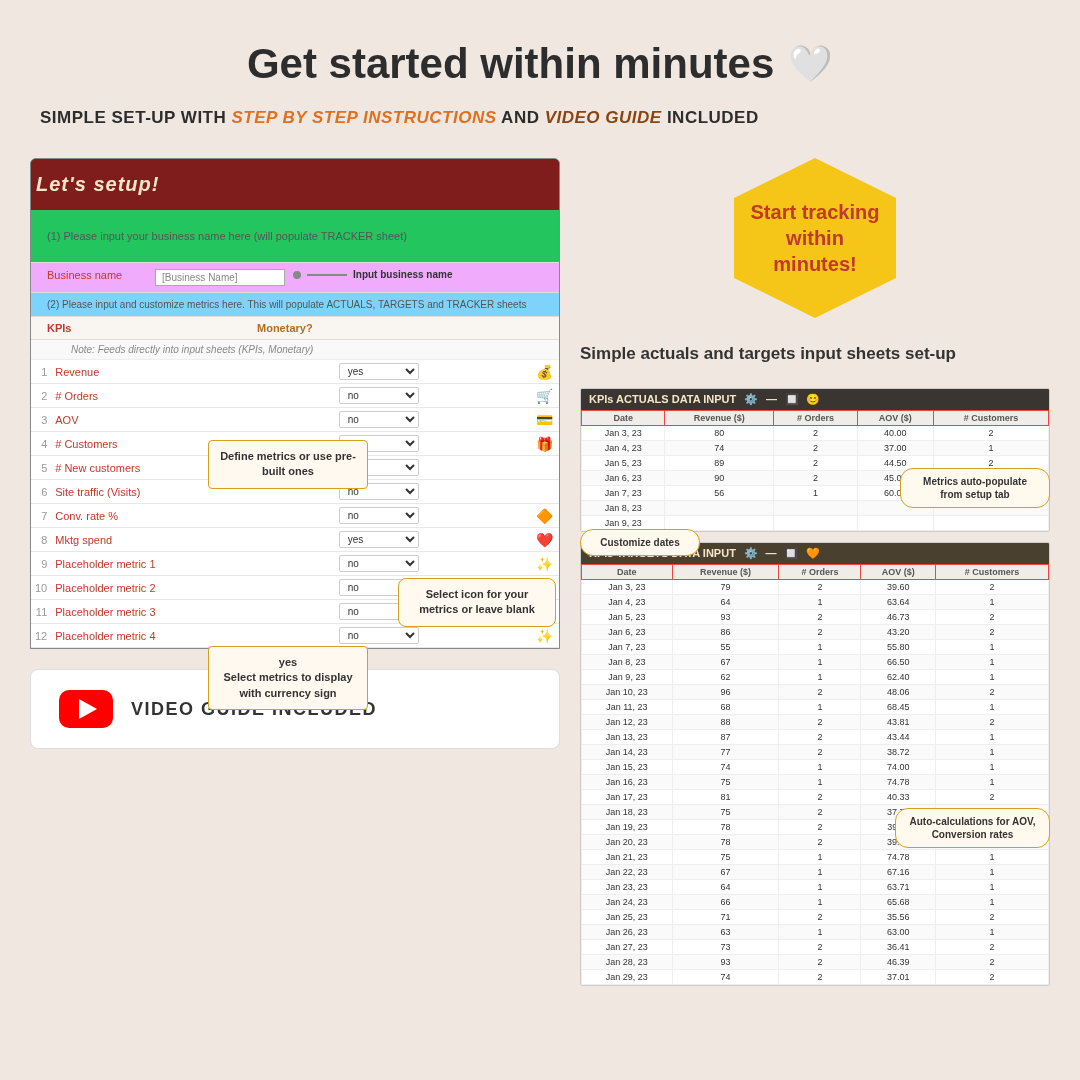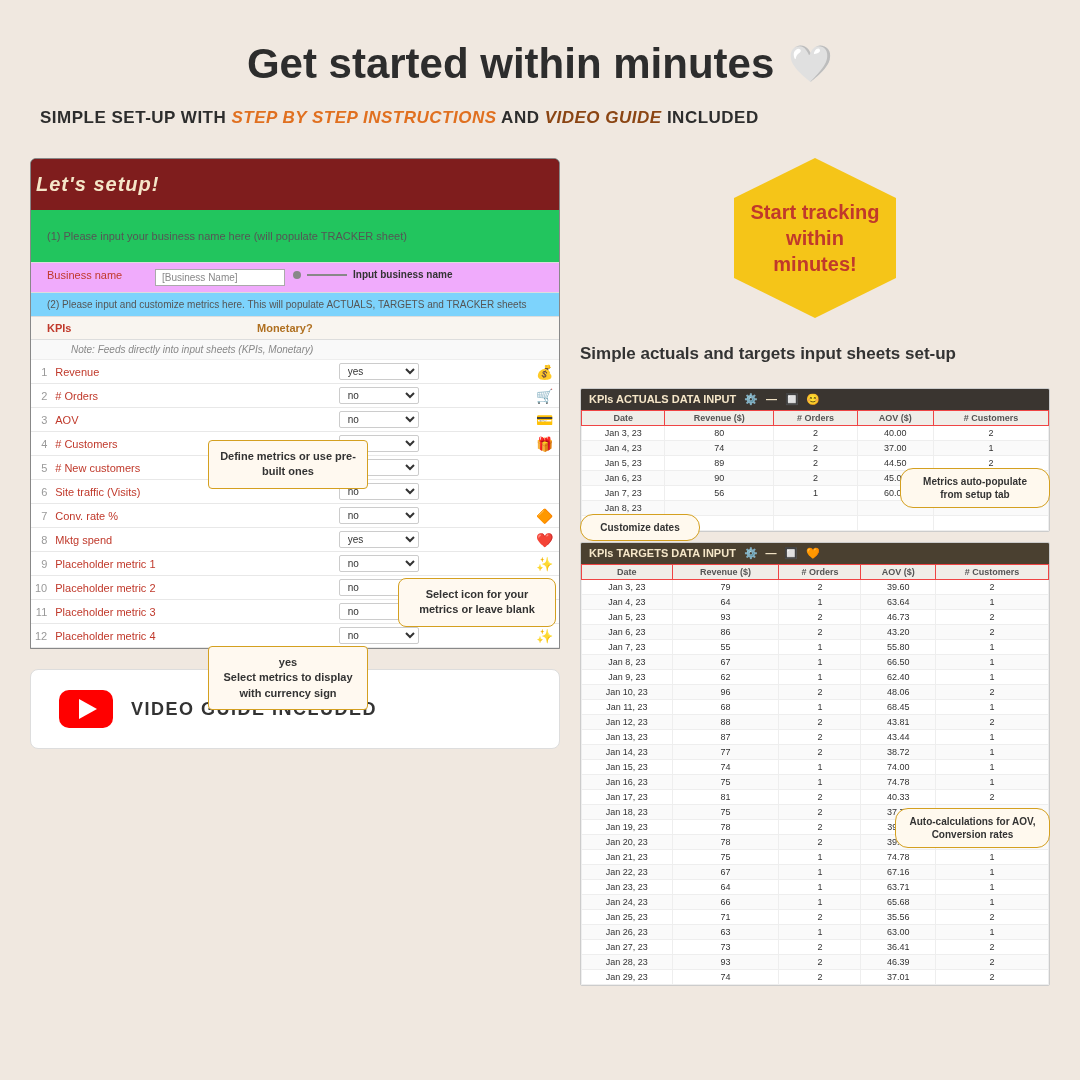--- a/index.html
+++ b/index.html
@@ -817,21 +817,21 @@
                 <td>Jan 29, 23</td>
                 <td>74</td>
                 <td>2</td>
                 <td>37.01</td>
                 <td>2</td>
               </tr>
             </tbody>
         </table>
       </div>
 
-      <div class="annotation" style="position:absolute; left:0px; top:126px; width:120px; z-index:20; font-size:10px;">
+      <div class="annotation" style="position:absolute; left:0px; top:141px; width:120px; z-index:20; font-size:10px;">
         <span>Customize dates</span>
       </div>
 
       <div class="annotation" style="position:absolute; right:0px; top:80px; width:150px; z-index:20; font-size:10px;">
         <span>Metrics auto-populate
 from  setup tab</span>
       </div>
 
       <div class="annotation" style="position:absolute; right:0px; top:420px; width:155px; z-index:20; font-size:10px;">
         <span>Auto-calculations for

